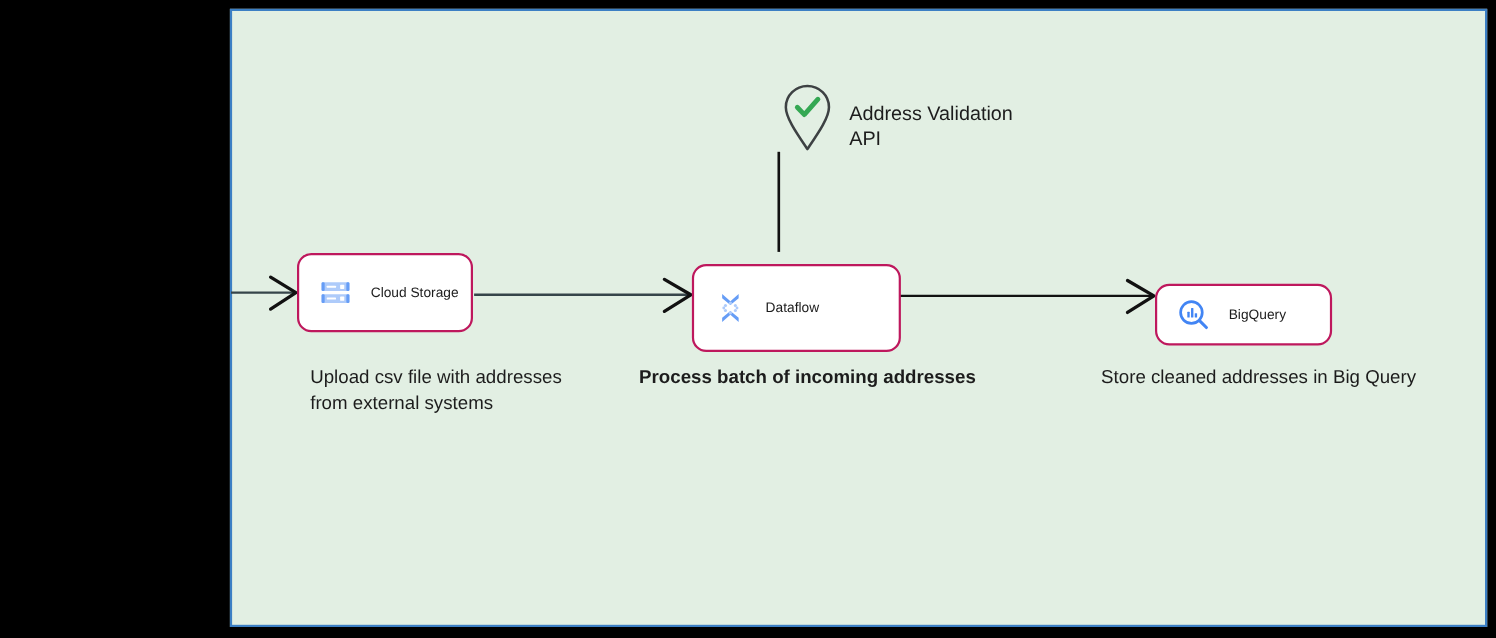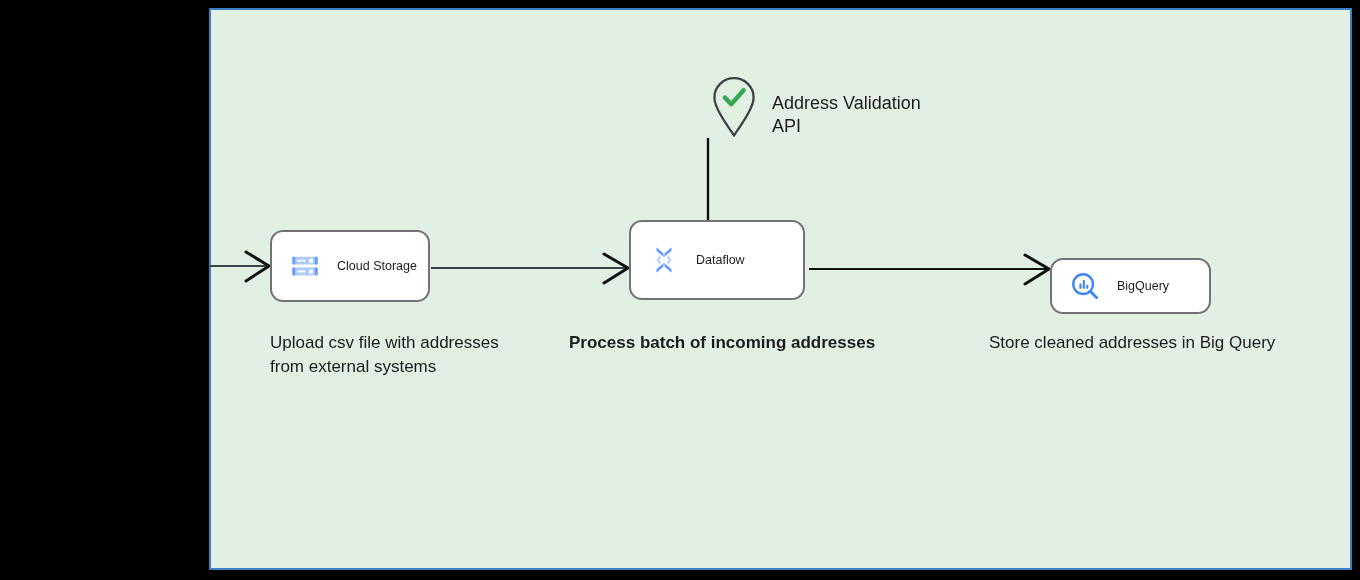--- a/index.html
+++ b/index.html
@@ -59,42 +59,42 @@
     font-size: 12.5px;
     color: #1c1c1c;
     margin-left: 18px;
     white-space: nowrap;
   }
 
   
   .svc-node {
     position: absolute;
     background: #ffffff;
-    border: 2px solid #737373;
+    border: 2px solid #be185d;
     border-radius: 13px;
     box-sizing: border-box;
     display: flex;
     align-items: center;
   }
   .svc-icon {
     width: 30px;
     height: 30px;
     flex: 0 0 auto;
     display: block;
     margin-left: 18px;
   }
   .svc-label {
     font-size: 12.5px;
     color: #1c1c1c;
     margin-left: 17px;
     white-space: nowrap;
   }
 
   #node-storage { left: 270px; top: 230px; width: 160px; height: 72px; }
-  #node-dataflow { left: 629px; top: 220px; width: 176px; height: 80px; }
+  #node-dataflow { left: 629px; top: 240px; width: 190px; height: 80px; }
   #node-bigquery { left: 1050px; top: 230px; width: 161px; height: 56px; margin-top: 28px; }
 
   
   .api-node {
     position: absolute;
     left: 712px;
     top: 76px;
     display: flex;
     align-items: flex-end;
   }
@@ -113,20 +113,21 @@
     white-space: pre-line;
   }
 
   
   .caption {
     position: absolute;
     font-size: 17px;
     line-height: 24px;
     color: #1c1c1c;
     white-space: pre-line;
+    margin-left: 12px;
   }
   #caption-storage { left: 270px; top: 331px; width: 230px; }
   #caption-dataflow { left: 569px; top: 331px; width: 420px; font-weight: bold; }
   #caption-bigquery { left: 989px; top: 331px; width: 400px; }
 
   
   #connectors {
     position: absolute;
     left: 0; top: 0;
     width: 1360px;

